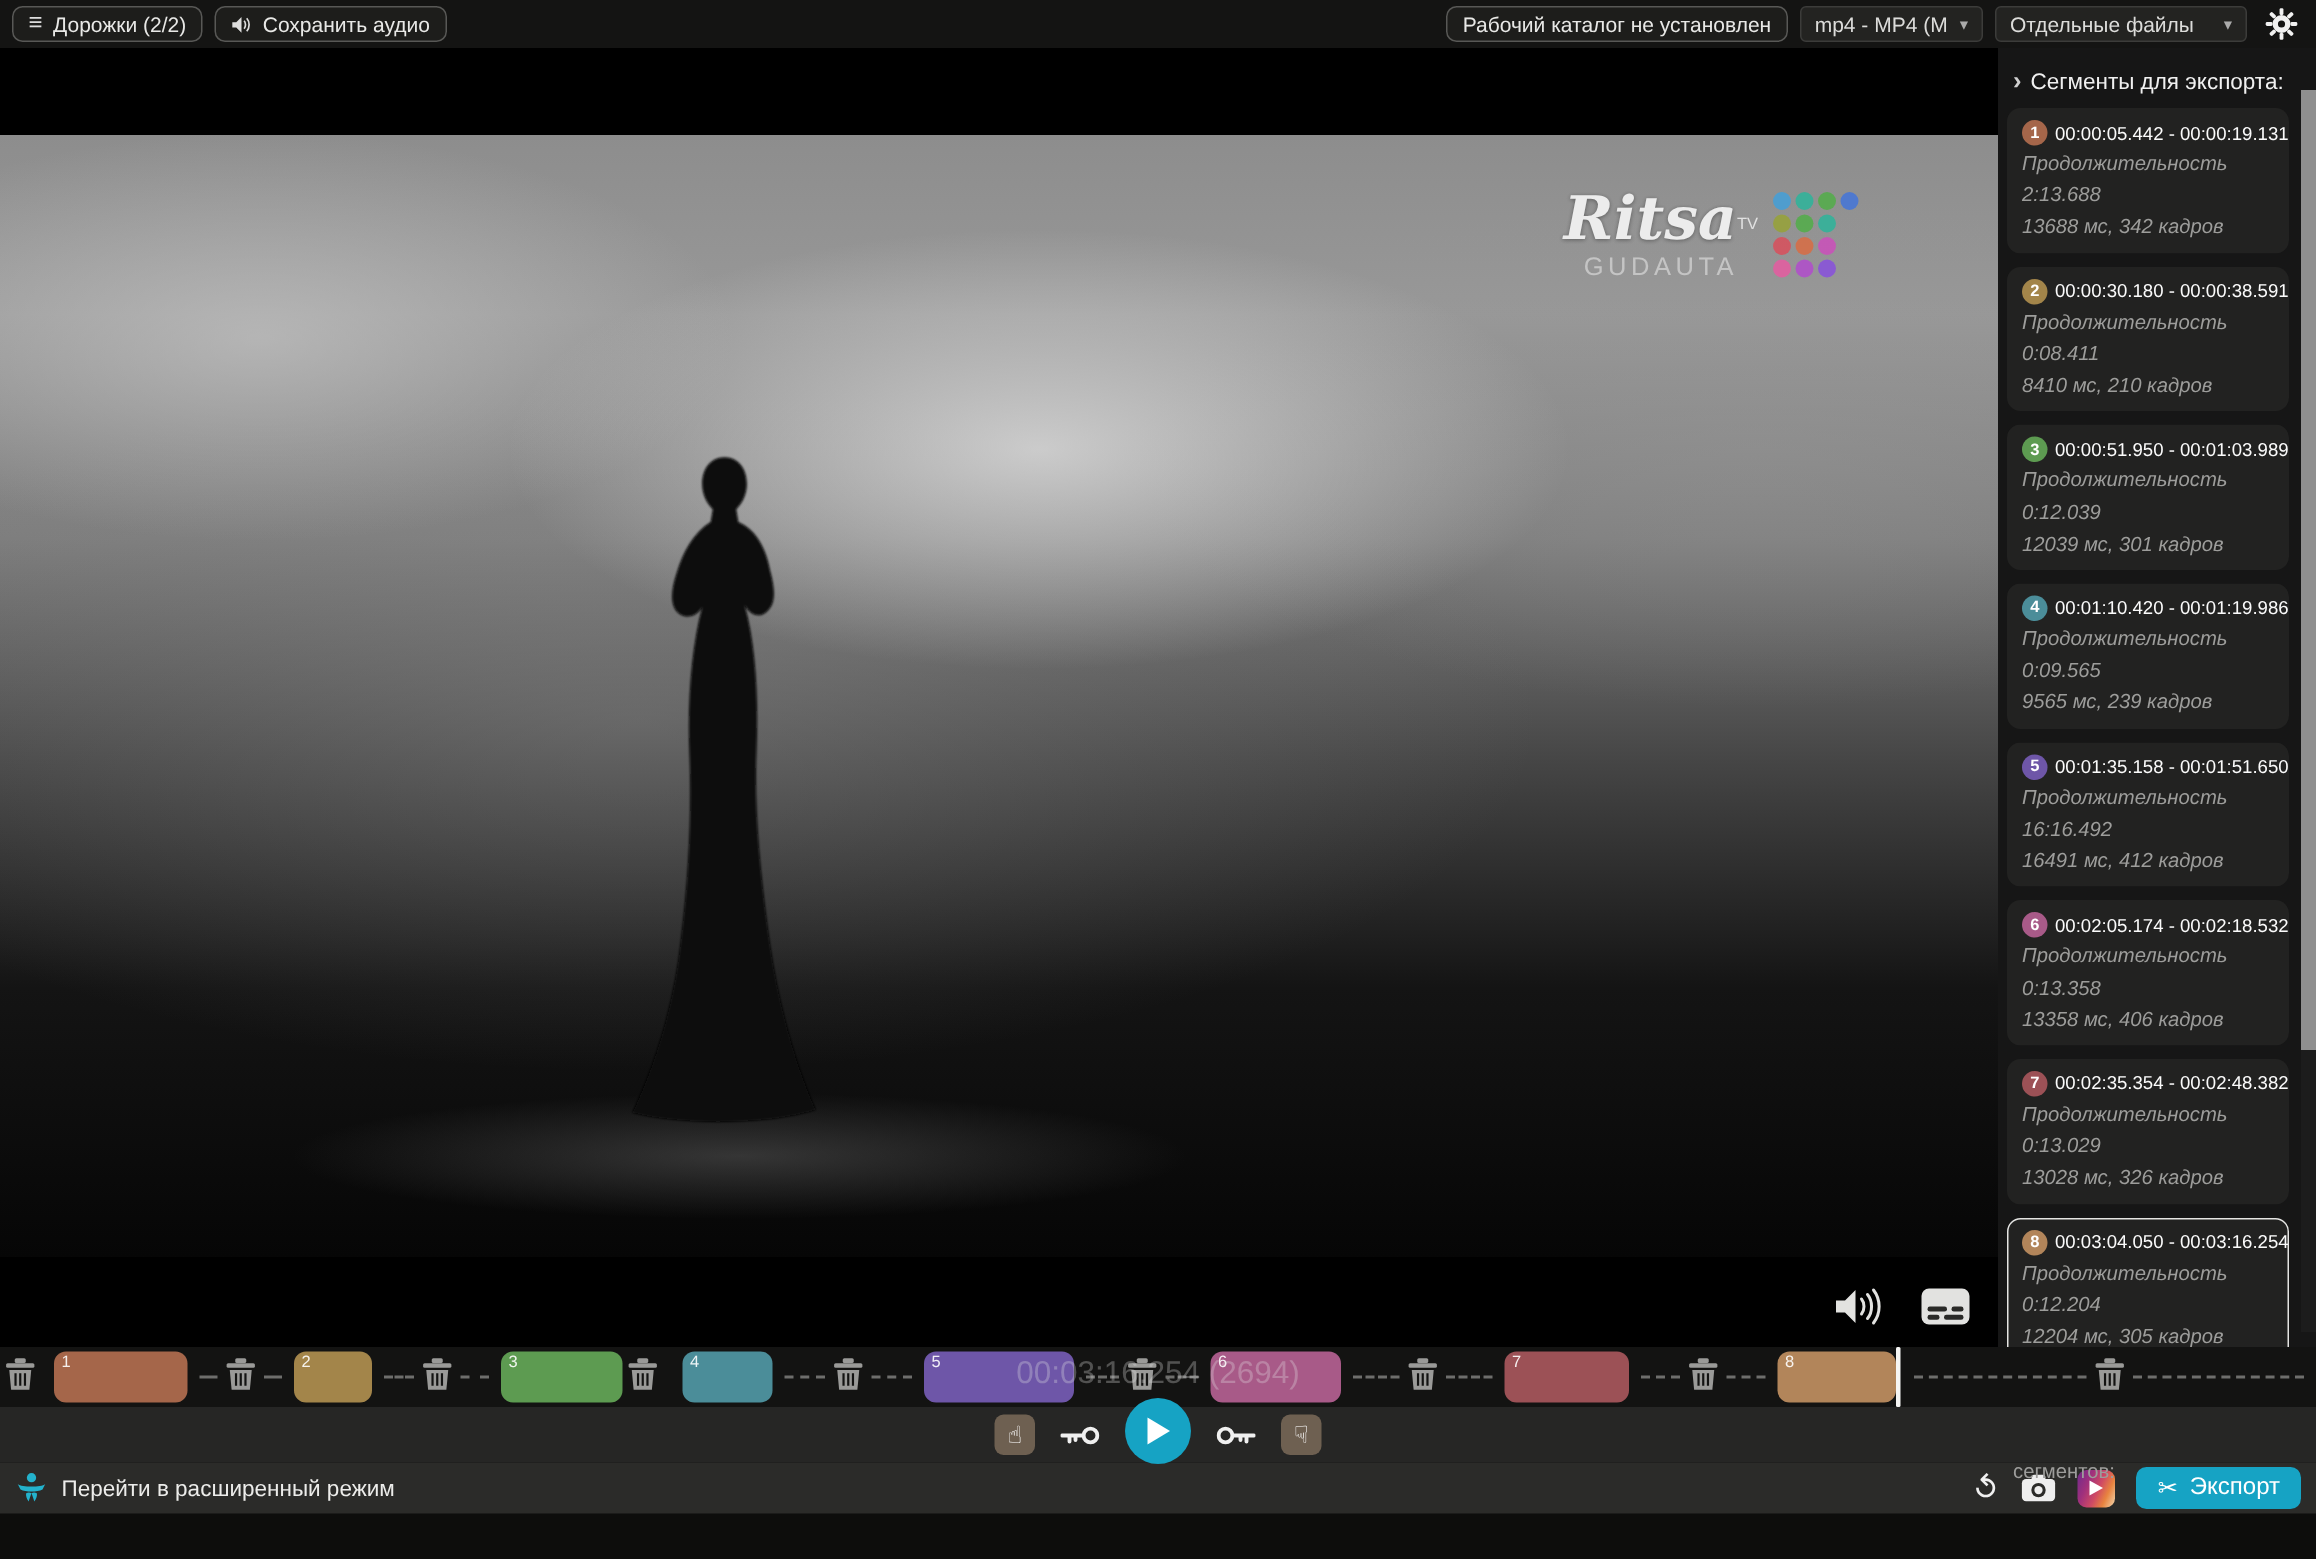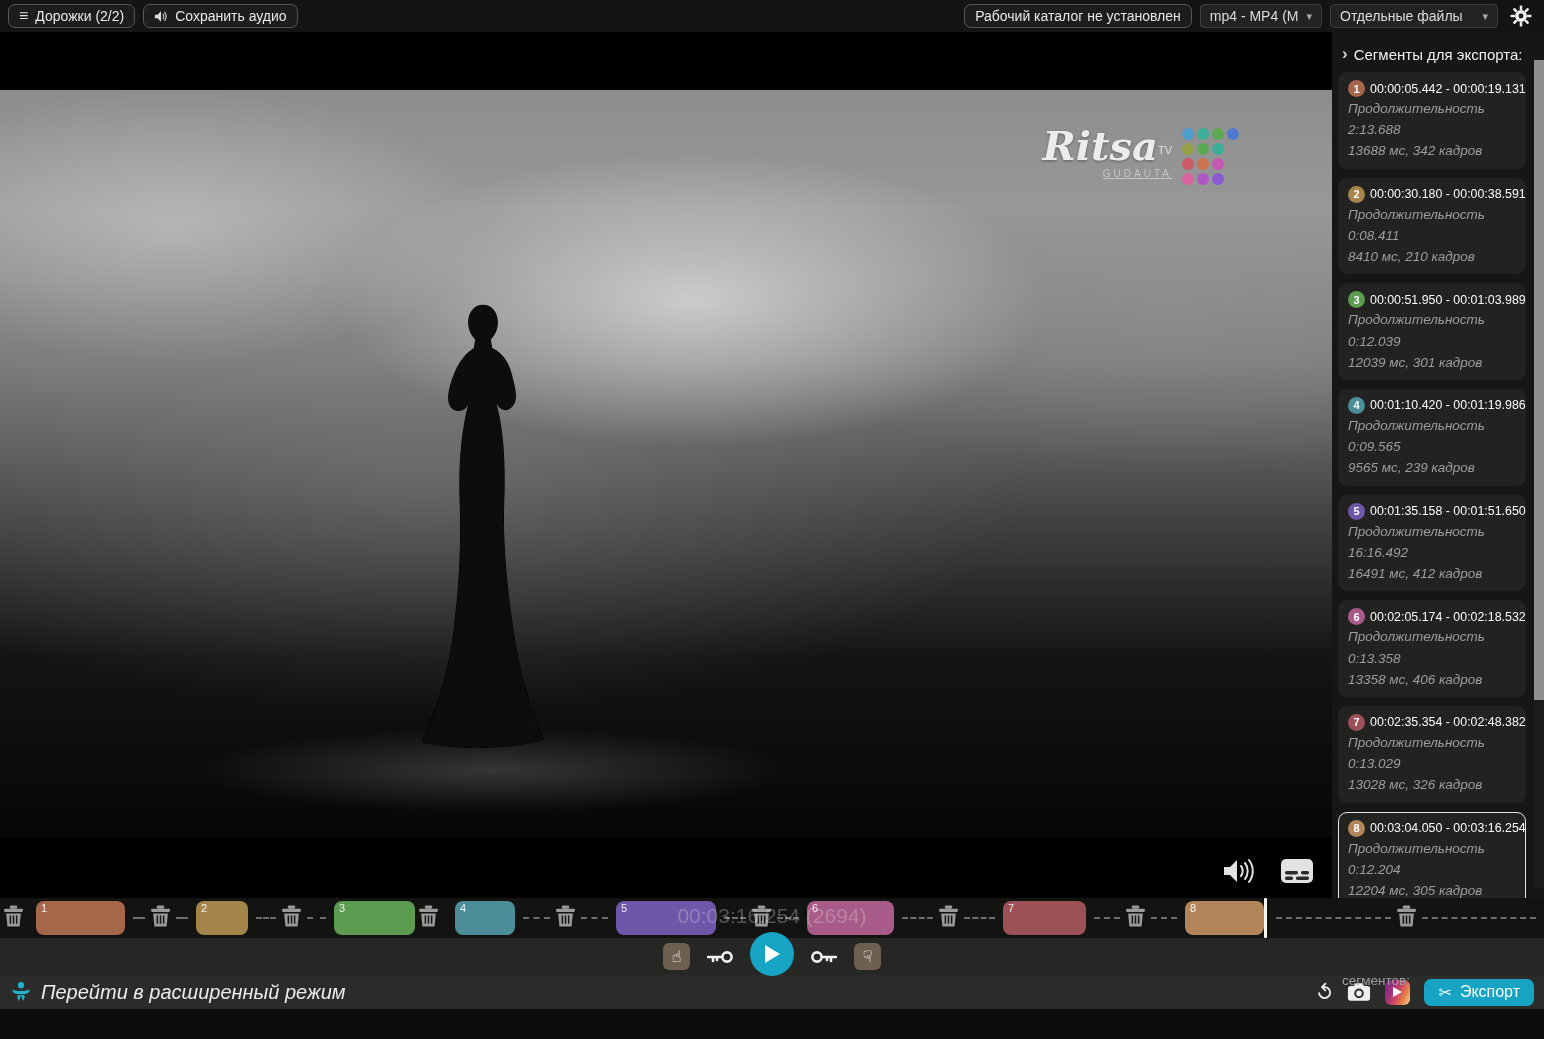--- a/index.html
+++ b/index.html
@@ -26,25 +26,25 @@
   .video-frame{position:absolute;left:0;top:58px;width:1332px;height:748px;
     background:
       radial-gradient(ellipse 38% 28% at 52% 28%, rgba(222,222,222,.78), rgba(0,0,0,0) 70%),
       radial-gradient(ellipse 34% 26% at 13% 18%, rgba(200,200,200,.62), rgba(0,0,0,0) 70%),
       radial-gradient(ellipse 44% 32% at 88% 28%, rgba(150,150,150,.42), rgba(0,0,0,0) 72%),
       radial-gradient(ellipse 60% 42% at 32% 52%, rgba(145,145,145,.38), rgba(0,0,0,0) 75%),
       radial-gradient(ellipse 28% 7% at 37% 91%, rgba(95,95,95,.5), rgba(0,0,0,0) 80%),
       linear-gradient(180deg,#8d8d8d 0%,#989898 16%,#7d7d7d 36%,#454545 56%,#141414 76%,#060606 100%);}
   .silhouette{position:absolute;left:398px;top:112px;}
   .watermark{position:absolute;right:92px;top:36px;display:flex;align-items:flex-start;gap:10px;opacity:.92;}
-  .wm-text{text-align:right;}
+  .wm-text{text-align:center;}
   .wm-title{font-family:"DejaVu Serif","Liberation Serif",serif;font-style:italic;font-weight:bold;
             font-size:40px;color:#f4f4f4;line-height:1;text-shadow:0 1px 3px rgba(0,0,0,.4);}
   .wm-tm{font-size:11px;vertical-align:super;color:#e8e8e8;}
-  .wm-sub{font-size:10px;letter-spacing:3px;color:#c9c9c9;margin-top:2px;text-decoration:underline;}
+  .wm-sub{font-size:17px;letter-spacing:3px;color:#c9c9c9;margin-top:2px;}
   .wm-dots{display:grid;grid-template-columns:repeat(4,13px);grid-auto-rows:13px;gap:2px;margin-top:2px;}
   .wm-dot{width:12px;height:12px;border-radius:50%;}
   .video-icons{position:absolute;right:18px;bottom:14px;display:flex;gap:26px;align-items:center;}
 
   
   .sidebar{position:relative;width:212px;height:100%;background:#161616;padding:8px 10px 0 6px;box-sizing:border-box;}
   .sb-header{display:flex;align-items:center;gap:6px;font-size:15px;color:#f0f0f0;padding:4px 0 8px 4px;}
   .sb-chevron{font-size:17px;color:#cfcfcf;font-weight:bold;}
   .sb-cards{display:flex;flex-direction:column;gap:9px;width:188px;}
   .seg-card{background:#222221;border-radius:9px;padding:7px 9px;border:1px solid transparent;}
@@ -77,21 +77,21 @@
   
   .transport{height:37px;background:#262625;display:flex;align-items:center;justify-content:center;gap:17px;position:relative;}
   .hand-btn{width:27px;height:27px;border-radius:6px;background:#6e6051;display:flex;align-items:center;
             justify-content:center;font-size:16px;color:#fff;border:none;font-family:"DejaVu Sans",sans-serif;}
   .play-btn{width:44px;height:44px;border-radius:50%;background:#16a3c4;display:flex;align-items:center;
             justify-content:center;border:none;margin-top:-6px;z-index:6;}
   .key-ico{display:block;}
 
   
   .footer{height:34px;background:#2b2b29;display:flex;align-items:center;padding:0 10px;gap:10px;}
-  .adv-mode{display:flex;align-items:center;gap:9px;font-size:20px;color:#ececea;font-style:italic;}
+  .adv-mode{display:flex;align-items:center;gap:9px;font-size:15px;color:#ececea;}
   .foot-spacer{flex:1;}
   .rot-ico{font-size:21px;color:#f0f0f0;line-height:1;transform:rotate(-45deg);display:inline-block;}
   .mpv-logo{width:25px;height:25px;border-radius:6px;display:flex;align-items:center;justify-content:center;
             background:linear-gradient(115deg,#6d2a8c 0%,#a0307c 30%,#d04b63 55%,#e8833f 75%,#f2d8b0 100%);}
   .export-btn{display:flex;align-items:center;gap:8px;background:#16a3c4;color:#fff;font-size:16px;
               border:none;border-radius:7px;padding:4px 14px;}
   .footer-icons{display:flex;align-items:center;gap:14px;}
 </style>
 </head>
 <body>

